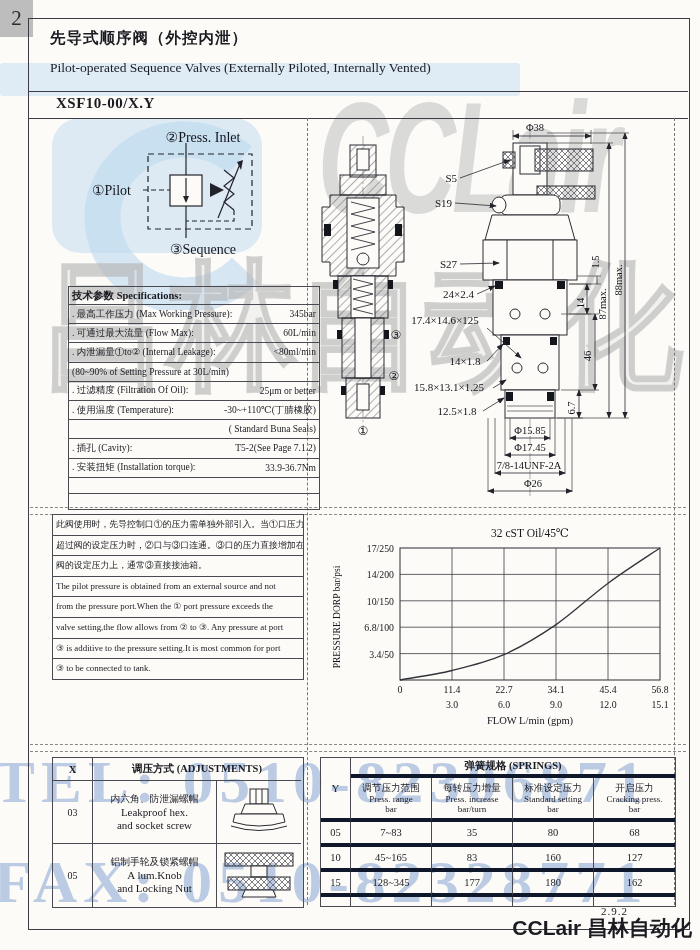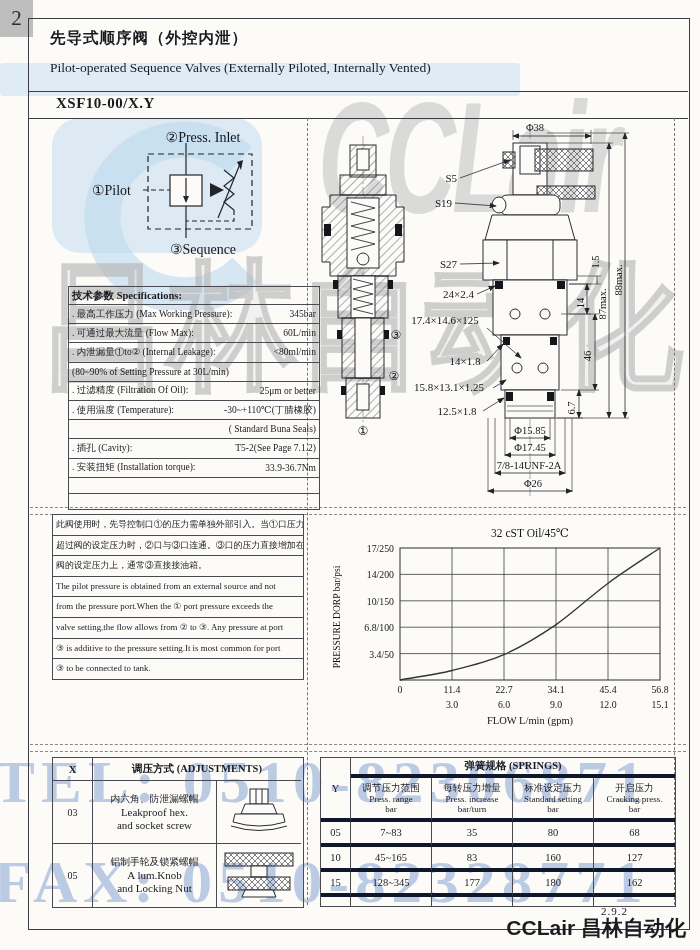--- a/index.html
+++ b/index.html
@@ -55,21 +55,21 @@
        grid-template-columns:30px repeat(4,81px);grid-template-rows:20px 44px 25px 25px 25px 9px;
        border:1px solid #4a4a52;font-size:10.5px;text-align:center;}
   #springs>div{border-right:1px solid #4a4a52;border-bottom:4px solid #0f172a;
        display:flex;flex-direction:column;justify-content:center;align-items:center;}
   #springs .lastcol{border-right:none;} #springs .lastrow{border-bottom:none;}
   #springs .sphdr{grid-column:2/6;font-weight:bold;font-size:10.5px;}
   #springs .ycell{grid-row:1/3;}
   #springs .ch .cn{font-size:9.6px;} #springs .ch .en{font-size:9px;line-height:1.1;}
   
   #pageref{right:72px;top:905px;font-size:11px;letter-spacing:1px;}
-  #footer-logo{right:14px;top:914px;font-size:21px;font-weight:bold;z-index:4;
+  #footer-logo{right:8px;top:914px;font-size:21px;font-weight:bold;z-index:4;
       font-family:"Liberation Sans",sans-serif;letter-spacing:0;background:transparent;}
   #page-tab{left:664px;top:262px;width:33px;height:37px;background:#bdbdbd;z-index:3;
       display:flex;align-items:center;justify-content:center;font-size:21px;color:#2c2c2c;
       font-family:"Liberation Serif",serif;}
   svg text{font-family:"Liberation Serif","DejaVu Serif",serif;fill:#15151c;}
   .circnum{font-family:"DejaVu Sans",sans-serif;}
 </style>
 </head>
 <body>
 

